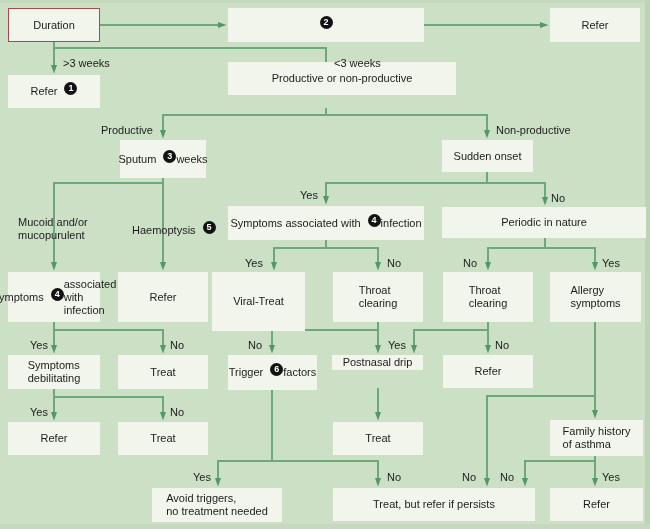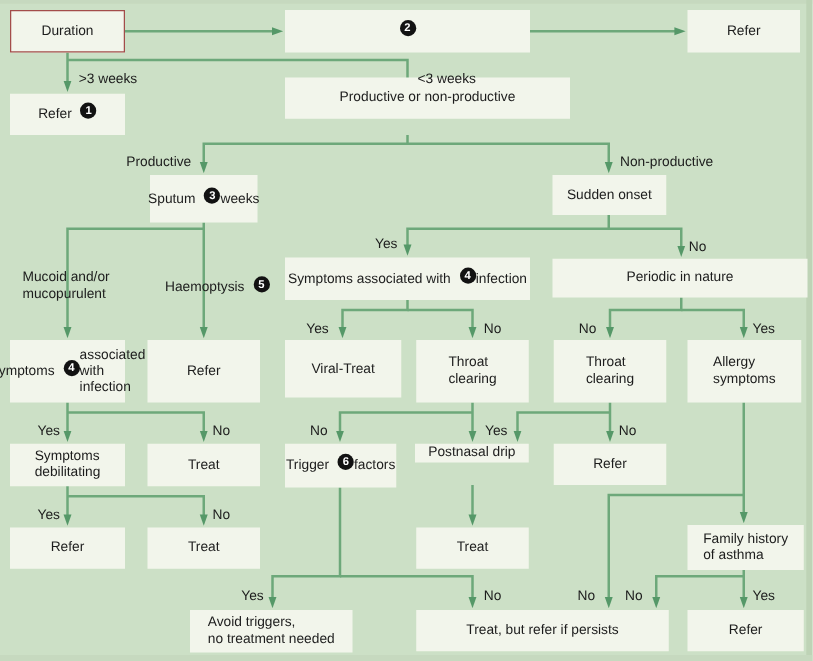--- a/index.html
+++ b/index.html
@@ -112,21 +112,21 @@
       <span class="row">
         <span>Symptoms</span>
         <span class="badge">4</span>
       </span>
       <span class="ml">associated with
 infection</span>
     </div>
 <div class="node" style="left:118px;top:272px;width:90px;height:50px">
       <span>Refer</span>
     </div>
-<div class="node" style="left:228px;top:272px;width:93px;height:46px">
+<div class="node" style="left:212px;top:272px;width:93px;height:59px">
       <span>Viral-Treat</span>
     </div>
 <div class="node" style="left:333px;top:272px;width:90px;height:50px">
       <span class="ml">Throat
 clearing</span>
     </div>
 <div class="node" style="left:443px;top:272px;width:90px;height:50px">
       <span class="ml">Throat
 clearing</span>
     </div>

